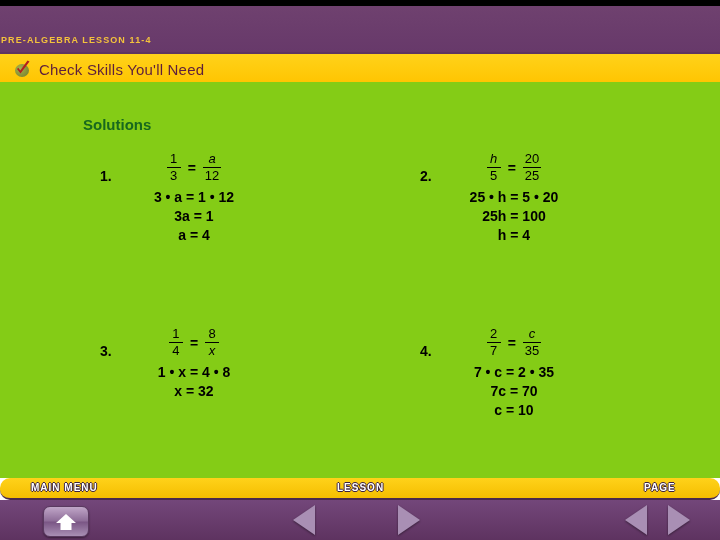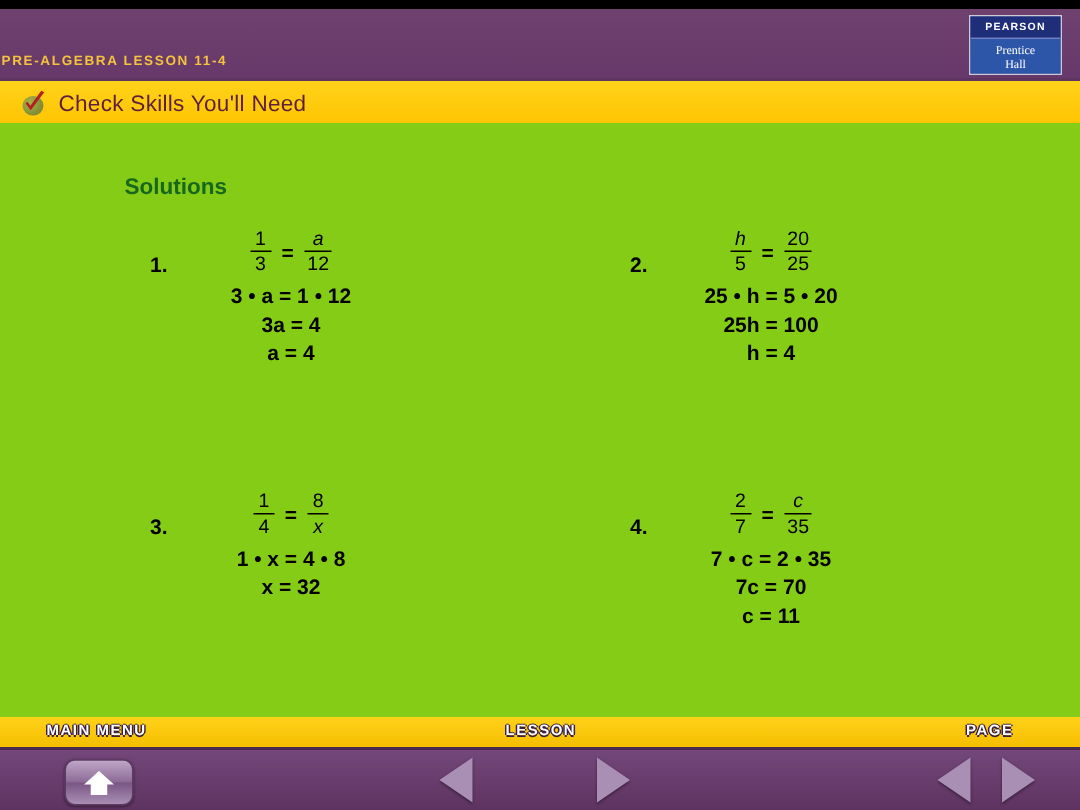--- a/index.html
+++ b/index.html
@@ -216,20 +216,21 @@
 
   
   #footer-bar {
     position: absolute;
     top: 478px; left: 0;
     width: 720px;
     height: 20px;
     background: #FFCC00;
     background: linear-gradient(to bottom, #FFD21A 0%, #F5BE00 100%);
     border-bottom: 2px solid #4A2A4C;
+    border-radius: 10px;
   }
   .footer-label {
     position: absolute;
     top: 4px;
     font-size: 10px;
     font-weight: bold;
     color: #FFFFFF;
     letter-spacing: 1px;
     text-shadow: -1px 0 #3A2040, 0 1px #3A2040, 1px 0 #3A2040, 0 -1px #3A2040;
   }
@@ -290,27 +291,20 @@
   #page-next   { left: 668px; top: 5px; }
 </style>
 </head>
 <body>
 
 <div id="top-strip"></div>
 
 <div id="header">
   <div id="header-subtitle">PRE-ALGEBRA LESSON 11-4</div>
 
-  <div id="logo">
-    <div id="logo-top">PEARSON</div>
-    <div id="logo-bottom">
-      <span>Prentice</span>
-      <span>Hall</span>
-    </div>
-  </div>
 </div>
 
 <div id="check-bar">
   <div id="check-icon">
     <div class="disc"></div>
     <svg class="tick" viewBox="0 0 18 18" xmlns="http://www.w3.org/2000/svg">
       <path d="M3 9 L6.5 13.5 L15.5 1.5 L13.5 0.5 L6.3 10.5 L4.3 7.8 Z" fill="#B3201F"></path>
     </svg>
   </div>
   <div id="check-label">Check Skills You'll Need</div>
@@ -329,21 +323,21 @@
           <span class="den">3</span>
         </span>
         <span class="eq-sign">=</span>
         <span class="frac">
           <span class="num italic">a</span>
           <span class="bar"></span>
           <span class="den">12</span>
         </span>
       </div>
       <div class="step">3 • a = 1 • 12</div>
-      <div class="step">3a = 4</div>
+      <div class="step">3a = 1</div>
       <div class="step">a = 4</div>
     </div>
   </div>
 
   <div class="problem prob-2">
     <div class="prob-number">2.</div>
     <div class="prob-body">
       <div class="equation">
         <span class="frac">
           <span class="num italic">h</span>
@@ -395,21 +389,21 @@
         </span>
         <span class="eq-sign">=</span>
         <span class="frac">
           <span class="num italic">c</span>
           <span class="bar"></span>
           <span class="den">35</span>
         </span>
       </div>
       <div class="step">7 • c = 2 • 35</div>
       <div class="step">7c = 70</div>
-      <div class="step">c = 11</div>
+      <div class="step">c = 10</div>
     </div>
   </div>
 </div>
 
 <div id="footer-bar">
   <div class="footer-label" id="label-main-menu">MAIN MENU</div>
   <div class="footer-label" id="label-lesson">LESSON</div>
   <div class="footer-label" id="label-page">PAGE</div>
 </div>
 

